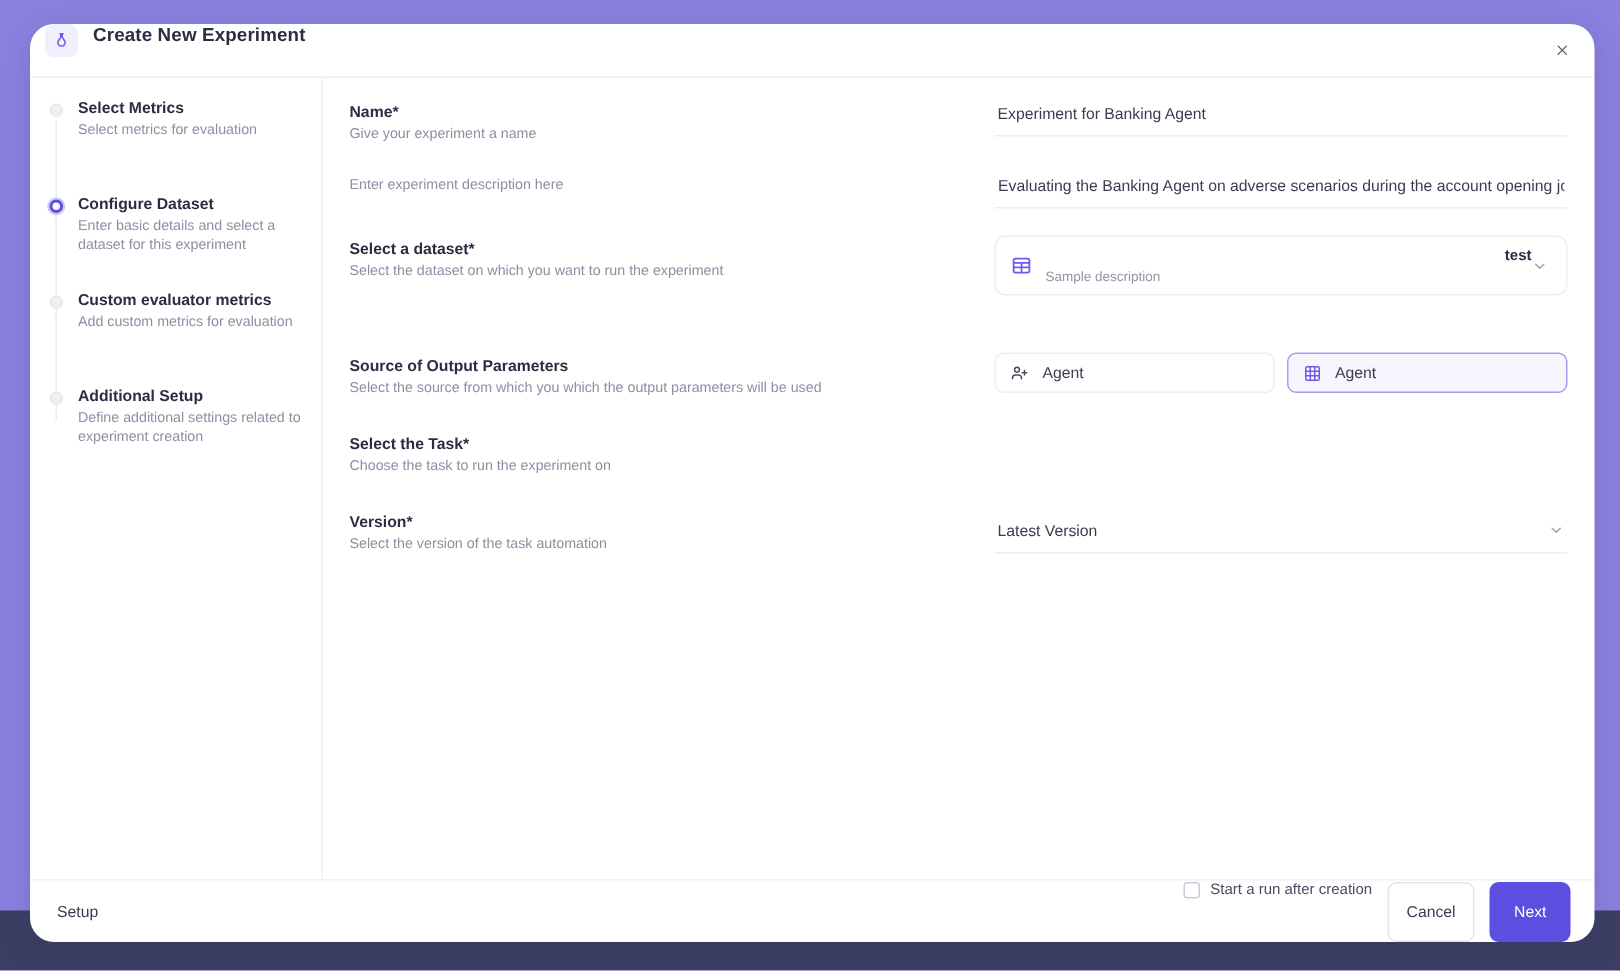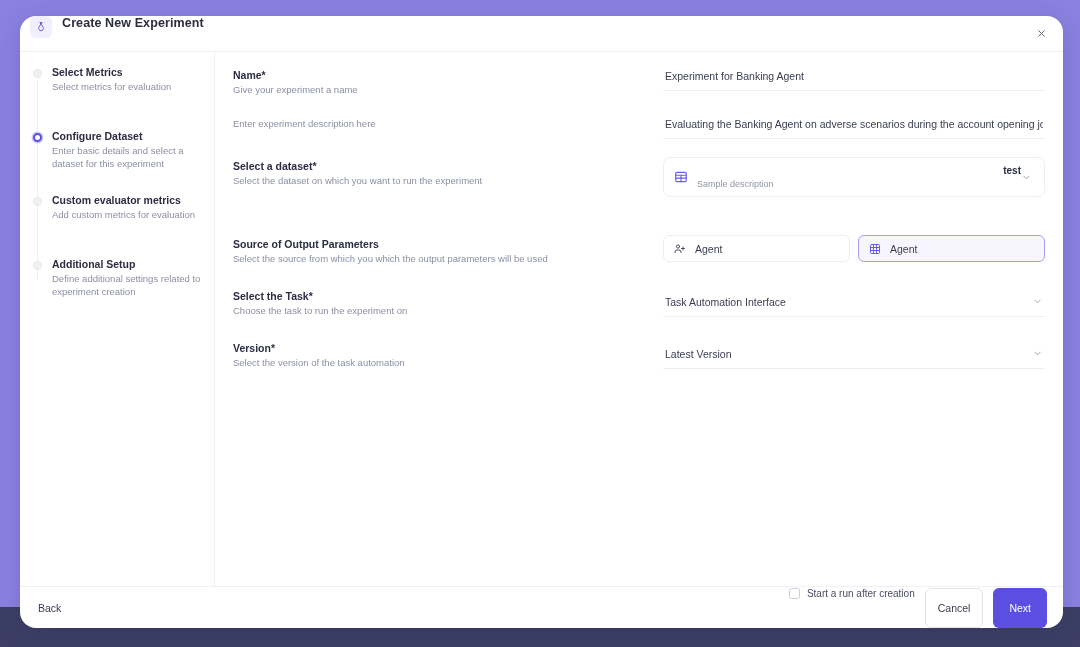--- a/index.html
+++ b/index.html
@@ -450,30 +450,20 @@
             </div>
           </div>
         </div>
       </div>
 
       <div class="row" style="margin-bottom:22px;">
         <div class="row-label">
           <div class="lbl-title">Select the Task*</div>
           <div class="lbl-desc">Choose the task to run the experiment on</div>
         </div>
-        <div class="row-field">
-          <div class="uselect">
-            <span class="val">Task Automation Interface</span>
-            <span class="chev">
-              <svg width="11" height="11" viewBox="0 0 24 24" fill="none" stroke="currentColor" stroke-width="2" stroke-linecap="round" stroke-linejoin="round">
-                <path d="m6 9 6 6 6-6"></path>
-              </svg>
-            </span>
-          </div>
-        </div>
       </div>
 
       <div class="row">
         <div class="row-label">
           <div class="lbl-title">Version*</div>
           <div class="lbl-desc">Select the version of the task automation</div>
         </div>
         <div class="row-field">
           <div class="uselect">
             <span class="val">Latest Version</span>
@@ -483,21 +473,21 @@
               </svg>
             </span>
           </div>
         </div>
       </div>
 
     </div>
   </div>
 
   <div class="footer">
-    <div class="back-link">Back</div>
+    <div class="back-link">Setup</div>
     <div class="footer-right">
       <div class="chk-wrap">
         <span class="chk"></span>
         <span class="chk-label">Start a run after creation</span>
       </div>
       <div class="btn btn-cancel">Cancel</div>
       <div class="btn btn-next">Next</div>
     </div>
   </div>
 

